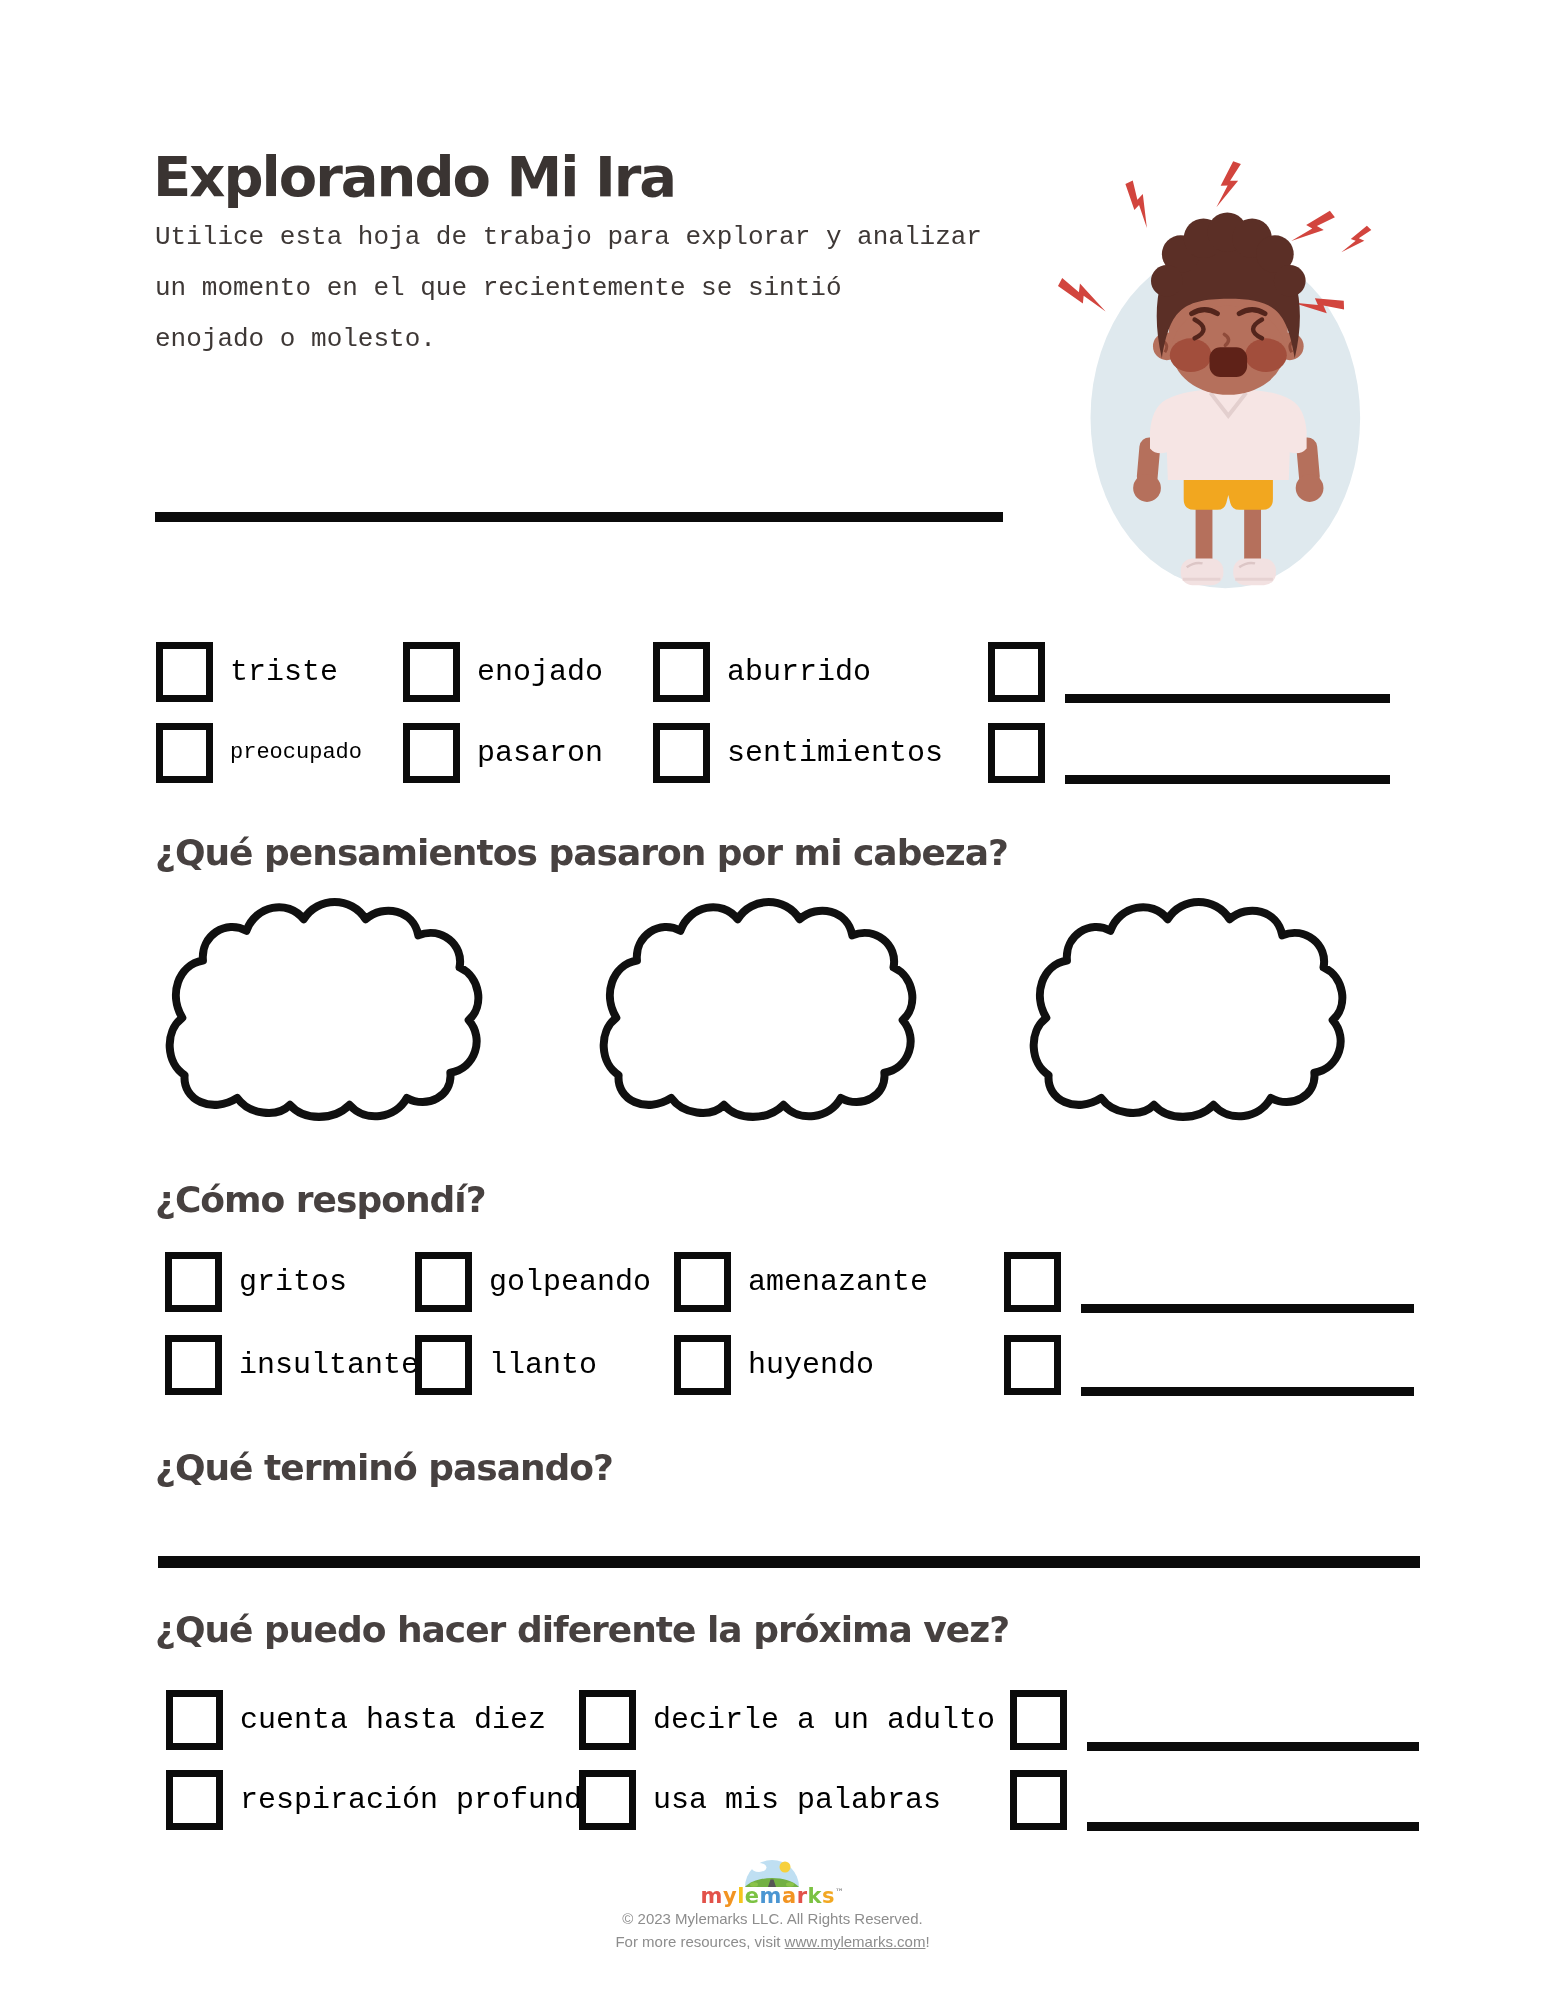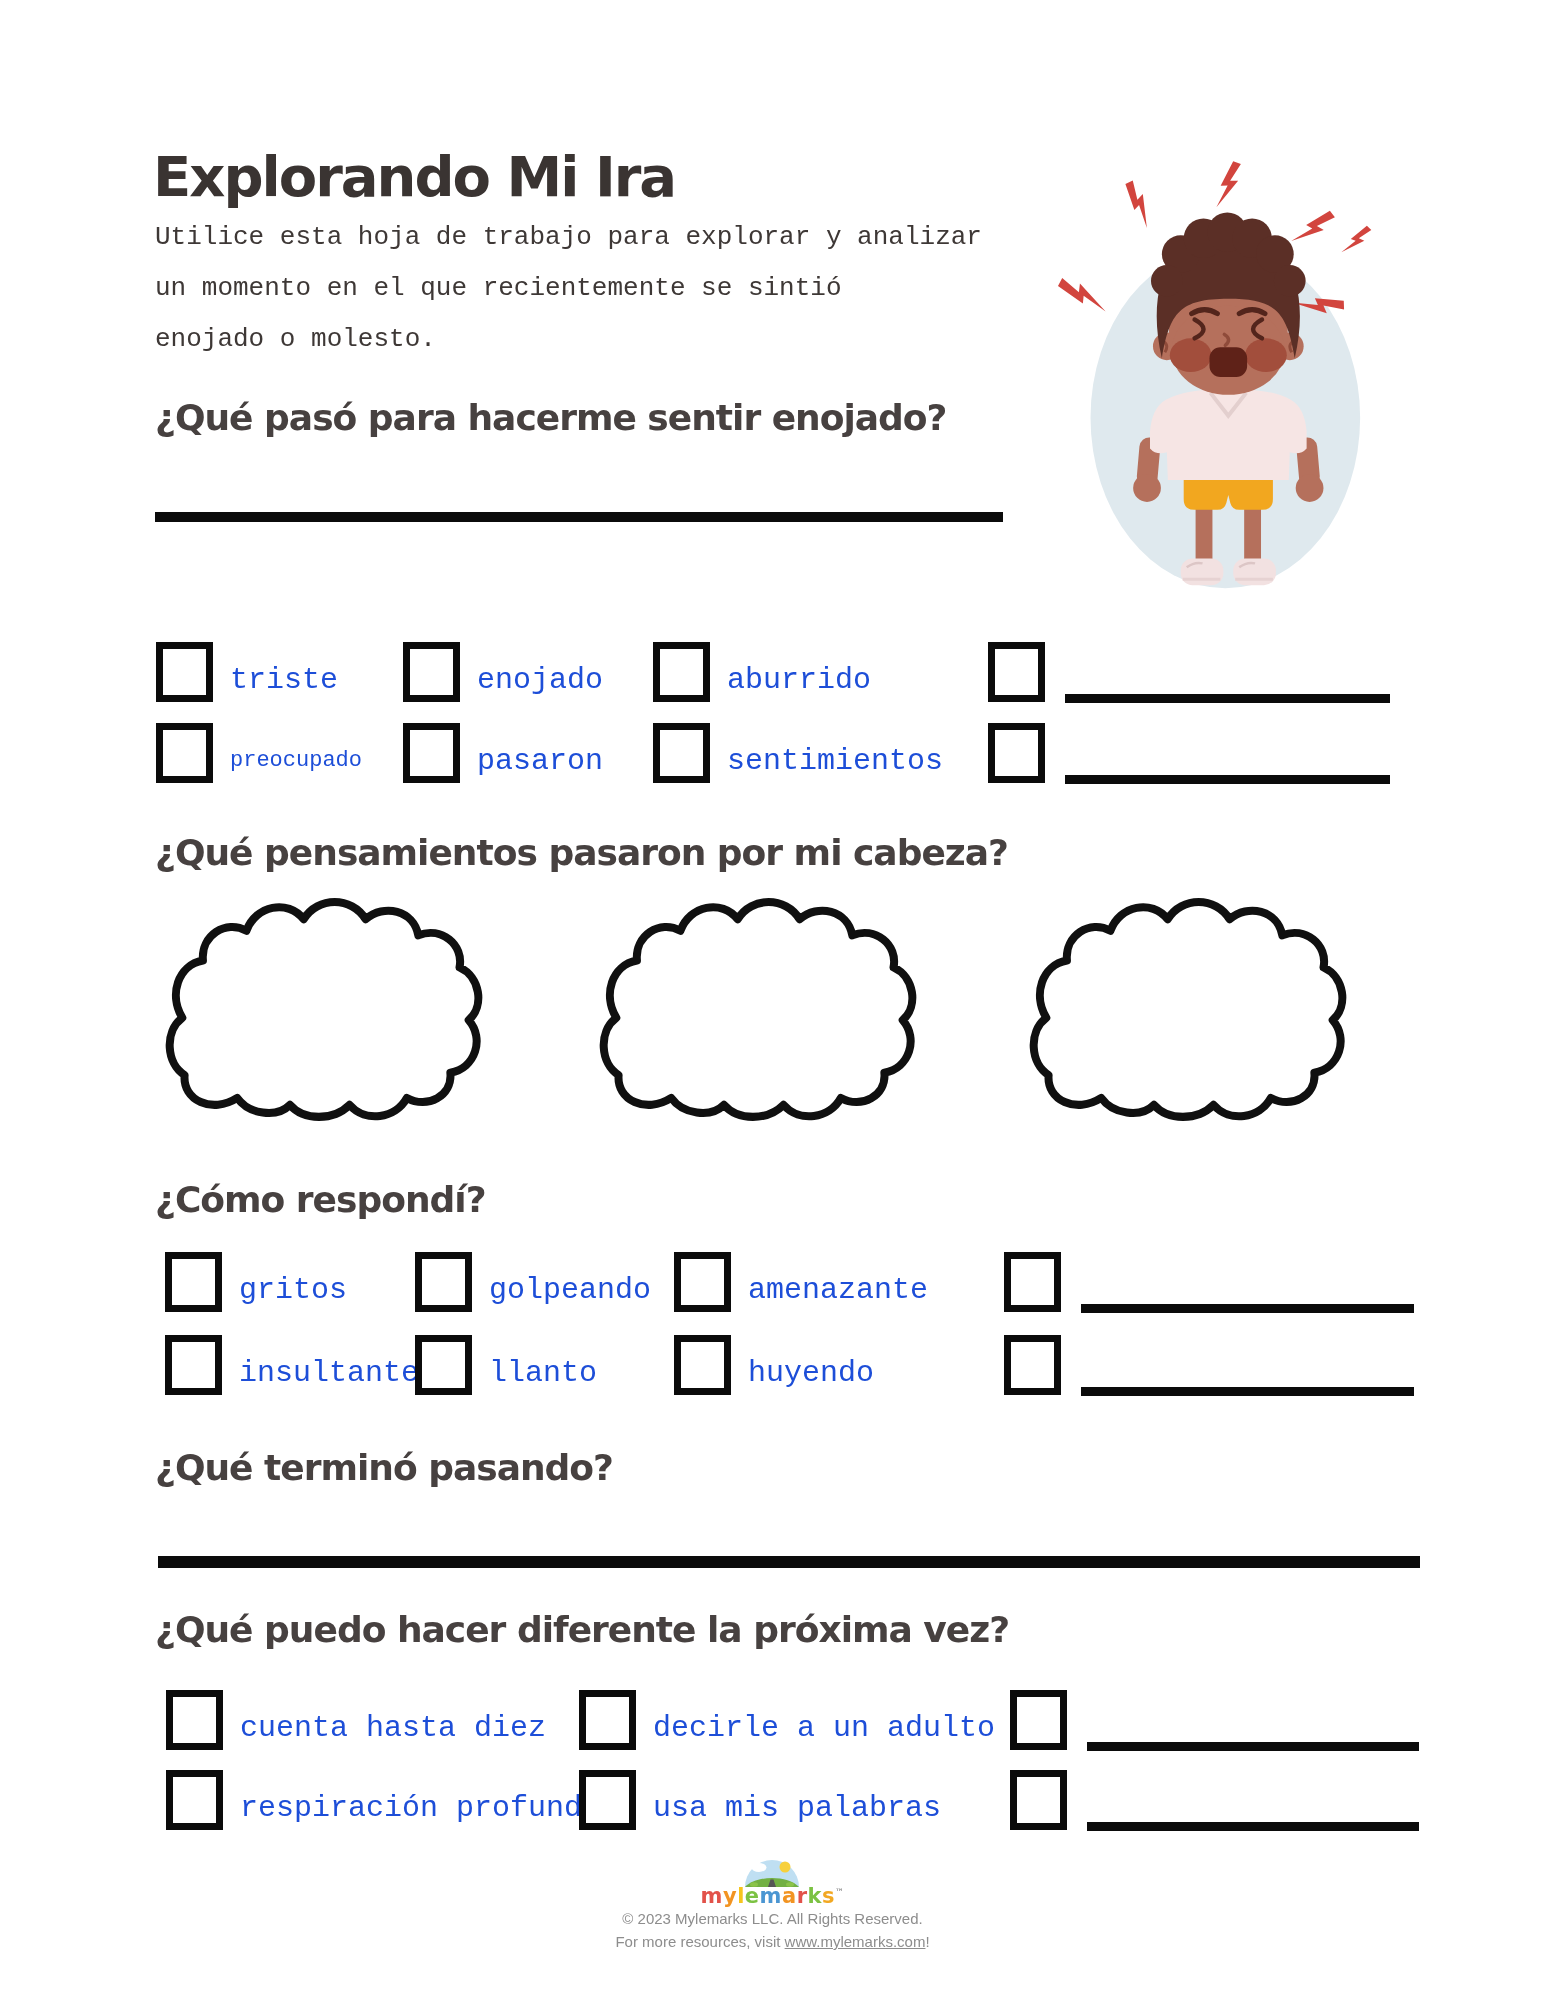--- a/index.html
+++ b/index.html
@@ -13,21 +13,21 @@
          font-size:26px;color:#3e3836;line-height:1;white-space:nowrap;}
 
   .qh{position:absolute;left:155px;font-family:"DejaVu Sans",sans-serif;font-weight:700;
       font-size:36px;letter-spacing:-1px;color:#474140;line-height:1.1;white-space:nowrap;}
 
   .hline{position:absolute;background:#0b0b0b;}
 
   .cb{position:absolute;width:43px;height:46px;border:7px solid #0b0b0b;background:#ffffff;}
 
   .cb-label{position:absolute;font-family:"Liberation Mono",monospace;font-size:30px;
-      color:#1d4ed8;line-height:1;white-space:nowrap;margin-top:8px;}
+      color:#000000;line-height:1;white-space:nowrap;}
   .cb-label.small{font-size:22px;}
 
   .fill-line{position:absolute;height:9px;background:#0b0b0b;}
 
   svg.cloud{position:absolute;width:378px;height:237px;overflow:visible;}
 
   .footer-center{position:absolute;left:0;width:100%;text-align:center;}
   .brand{font-family:"DejaVu Sans",sans-serif;font-weight:800;font-size:21px;
          letter-spacing:0.5px;line-height:1;}
   .brand .tm{font-size:9px;color:#9a9a9a;vertical-align:super;}
@@ -114,21 +114,20 @@
 
     <path d="M158,163 Q171,155 184,163 M206,163 Q219,155 232,163" stroke="#53251c" stroke-width="5" fill="none" stroke-linecap="round"></path>
 
     <path d="M161,169 Q179,179 161,188 M229,169 Q211,179 229,188" stroke="#53251c" stroke-width="4.5" fill="none" stroke-linecap="round"></path>
 
     <path d="M191,184 Q199,189 192,195" stroke="#8f4b3a" stroke-width="3.5" fill="none" stroke-linecap="round"></path>
 
     <rect x="176" y="197" width="38" height="30" rx="11" fill="#5f2218"></rect>
   </svg>
 
-  <div class="qh" style="top:398px">¿Qué pasó para hacerme sentir enojado?</div>
   <div class="hline" style="left:155px;top:512px;width:848px;height:10px"></div>
 
 
   <div class="cb" style="left:156px;top:642px"></div>
   <div class="cb-label" style="left:230px;top:657px">triste</div>
   <div class="cb" style="left:403px;top:642px"></div>
   <div class="cb-label" style="left:477px;top:657px">enojado</div>
   <div class="cb" style="left:653px;top:642px"></div>
   <div class="cb-label" style="left:727px;top:657px">aburrido</div>
   <div class="cb" style="left:988px;top:642px"></div>

